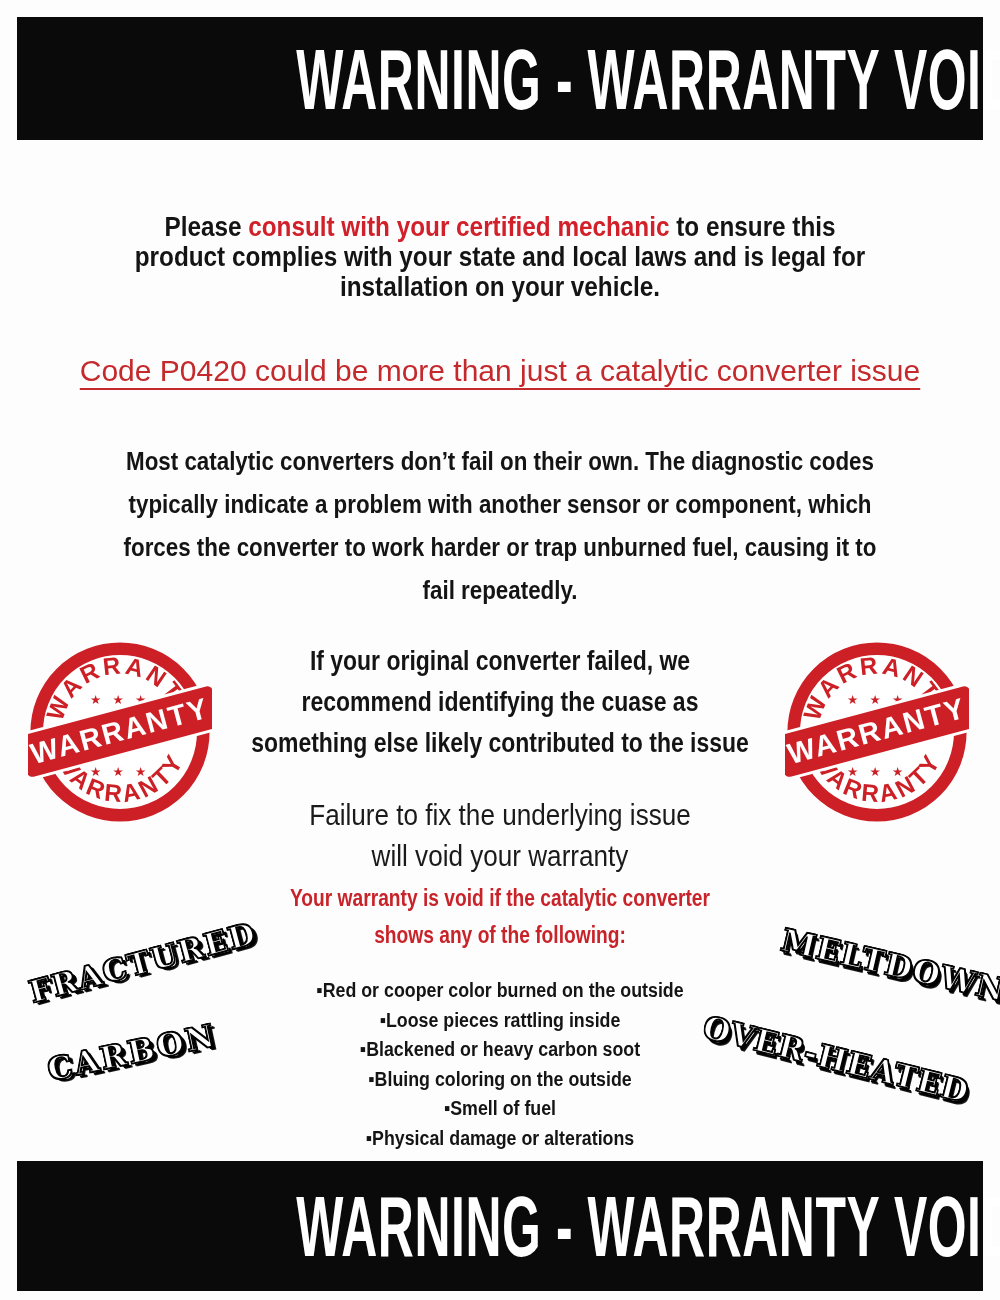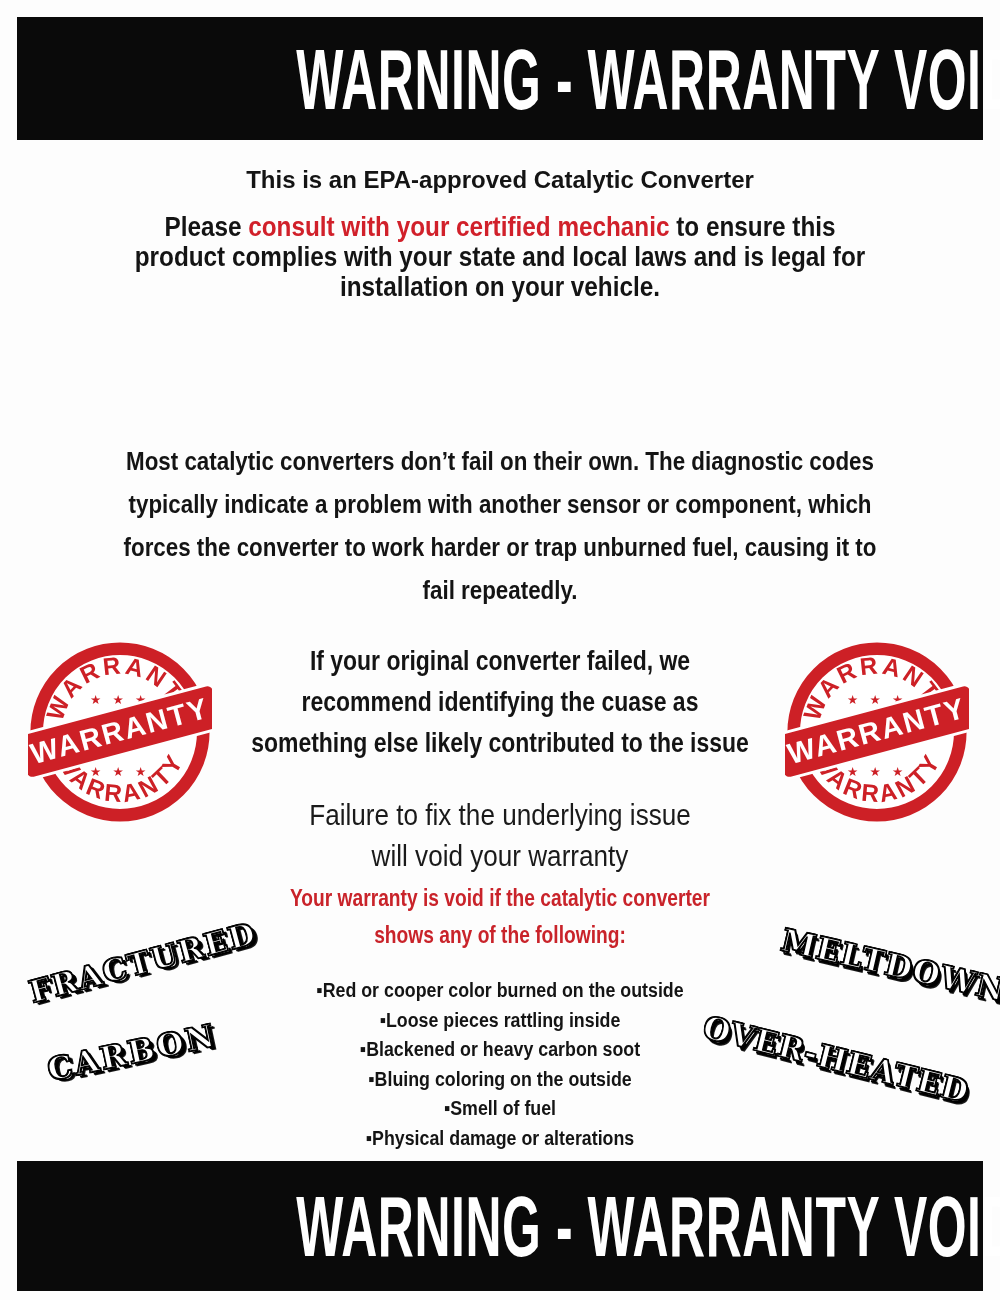--- a/index.html
+++ b/index.html
@@ -70,28 +70,28 @@
     </svg>
     <div class="banner-title-wrap">
       <div class="banner-title">WARNING - WARRANTY VOID</div>
     </div>
     <svg class="stop-svg" width="106" height="106" viewBox="0 0 100 100">
       <polygon points="29,2.5 71,2.5 97.5,29 97.5,71 71,97.5 29,97.5 2.5,71 2.5,29" fill="#c8161d" stroke="#ffffff" stroke-width="5"></polygon>
       <text x="50" y="62" font-size="33" font-weight="bold" fill="#ffffff" text-anchor="middle" font-family="Liberation Sans, sans-serif" textLength="80" lengthAdjust="spacingAndGlyphs">STOP</text>
     </svg>
   </div>
 
-  <div class="tblock approved">This is an EPA-approved Catalytic Converter</div>
 
   <div class="tblock consult">
     <div><span>Please </span><span class="red-inline">consult with your certified mechanic</span><span> to ensure this</span></div>
     <div>product complies with your state and local laws and is legal for</div>
     <div>installation on your vehicle.</div>
   </div>
 
+  <div class="tblock p0420">Code P0420 could be more than just a catalytic converter issue</div>
 
   <div class="tblock diagnostic">
     <div>Most catalytic converters don’t fail on their own. The diagnostic codes</div>
     <div>typically indicate a problem with another sensor or component, which</div>
     <div>forces the converter to work harder or trap unburned fuel, causing it to</div>
     <div>fail repeatedly.</div>
   </div>
 
   <svg class="stamp left" viewBox="0 0 190 190">
     <circle cx="95" cy="95" r="86" fill="#ffffff" stroke="#cd2026" stroke-width="13"></circle>

